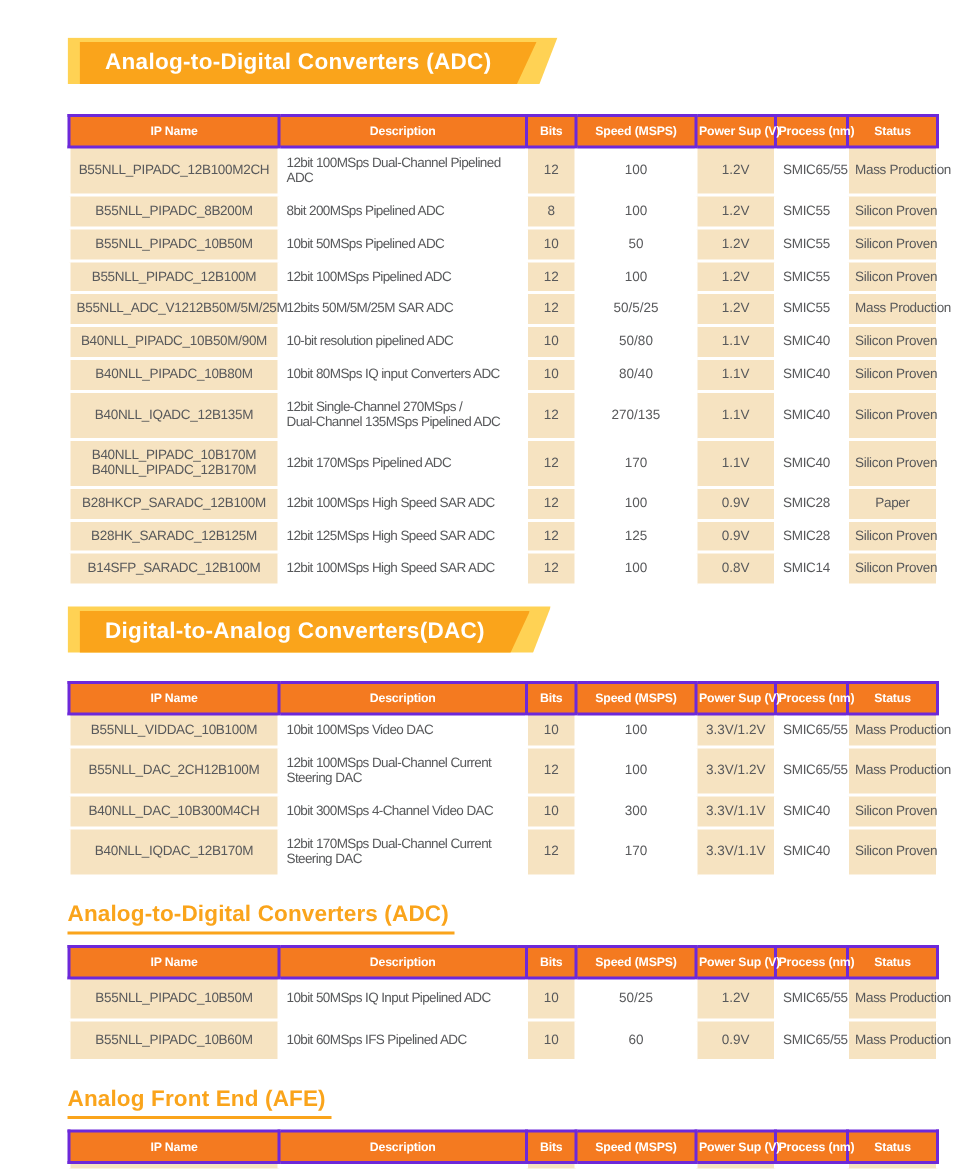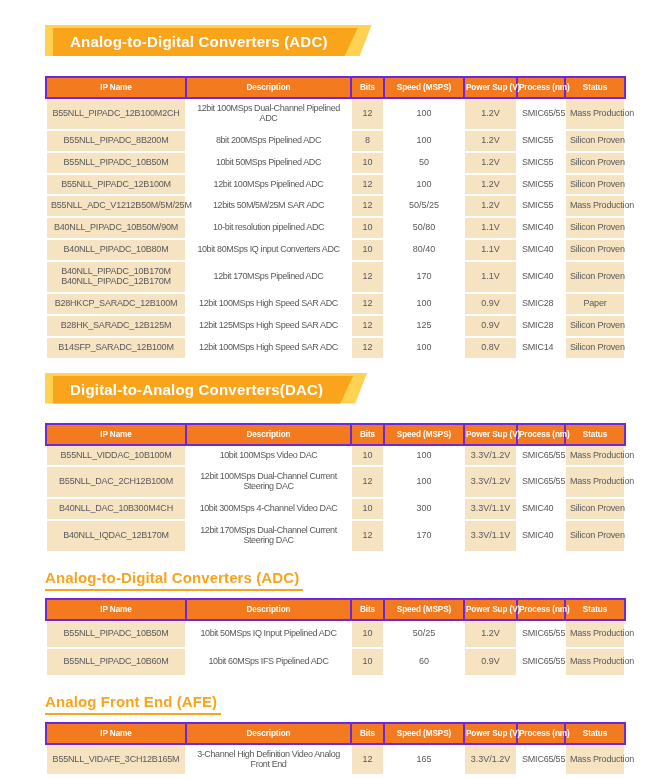--- a/index.html
+++ b/index.html
@@ -29,21 +29,21 @@
   
   table.ip-table{border-collapse:collapse; table-layout:fixed; width:565px; margin-bottom:16px;}
   table.ip-table th{background:var(--table-header-bg); color:var(--table-header-text);
     font-size:8.2px; font-weight:bold; letter-spacing:-0.1px; white-space:nowrap;
     padding:5px 1px; border:2px solid #6d28d9; text-align:center;}
   table.ip-table td{font-size:9px; color:var(--cell-text); border:2px solid #fff;
     padding:5px 4px; vertical-align:middle; line-height:1.1;}
   .col-ip{width:140px;} .col-desc{width:165px;} .col-bits{width:33px;}
   .col-speed{width:80px;} .col-power{width:53px;} .col-process{width:48px;} .col-status{width:60px;}
   td.col-ip{background:var(--row-tint); text-align:center; padding-left:9px; white-space:pre-line; letter-spacing:-0.2px;margin-top:16px;}
-  td.col-desc{background:var(--row-alt); text-align:center; padding-left:5px; font-size:8px; letter-spacing:-0.4px; white-space:pre-line;}
+  td.col-desc{background:var(--row-alt); text-align:left; padding-left:5px; font-size:8px; letter-spacing:-0.4px; white-space:pre-line;}
   td.col-bits{background:var(--row-tint); text-align:center;}
   td.col-speed{background:var(--row-alt); text-align:center;}
   td.col-power{background:var(--row-tint); text-align:center;}
   td.col-process{background:var(--row-alt); font-size:8.2px; letter-spacing:-0.2px;}
   td.col-status{background:var(--row-tint); text-align:center; padding-left:3px; font-size:8px; letter-spacing:-0.2px; white-space:nowrap;margin-top:32px;}
 
   table.tall td{padding-top:8px; padding-bottom:8px;}
   .mb-sm{margin-bottom:4px;} .mb-md{margin-bottom:12px;} .mb-lg{margin-bottom:19px;}
 </style>
 </head>
@@ -126,20 +126,30 @@
           <tr>
             <td class="col-ip">B40NLL_PIPADC_10B80M</td>
             <td class="col-desc">10bit 80MSps IQ input Converters ADC</td>
             <td class="col-bits">10</td>
             <td class="col-speed">80/40</td>
             <td class="col-power">1.1V</td>
             <td class="col-process">SMIC40</td>
             <td class="col-status">Silicon Proven</td>
           </tr>
           <tr>
+            <td class="col-ip">B40NLL_IQADC_12B135M</td>
+            <td class="col-desc">12bit Single-Channel 270MSps /
+Dual-Channel 135MSps Pipelined ADC</td>
+            <td class="col-bits">12</td>
+            <td class="col-speed">270/135</td>
+            <td class="col-power">1.1V</td>
+            <td class="col-process">SMIC40</td>
+            <td class="col-status">Silicon Proven</td>
+          </tr>
+          <tr>
             <td class="col-ip">B40NLL_PIPADC_10B170M
 B40NLL_PIPADC_12B170M</td>
             <td class="col-desc">12bit 170MSps Pipelined ADC</td>
             <td class="col-bits">12</td>
             <td class="col-speed">170</td>
             <td class="col-power">1.1V</td>
             <td class="col-process">SMIC40</td>
             <td class="col-status">Silicon Proven</td>
           </tr>
           <tr>

